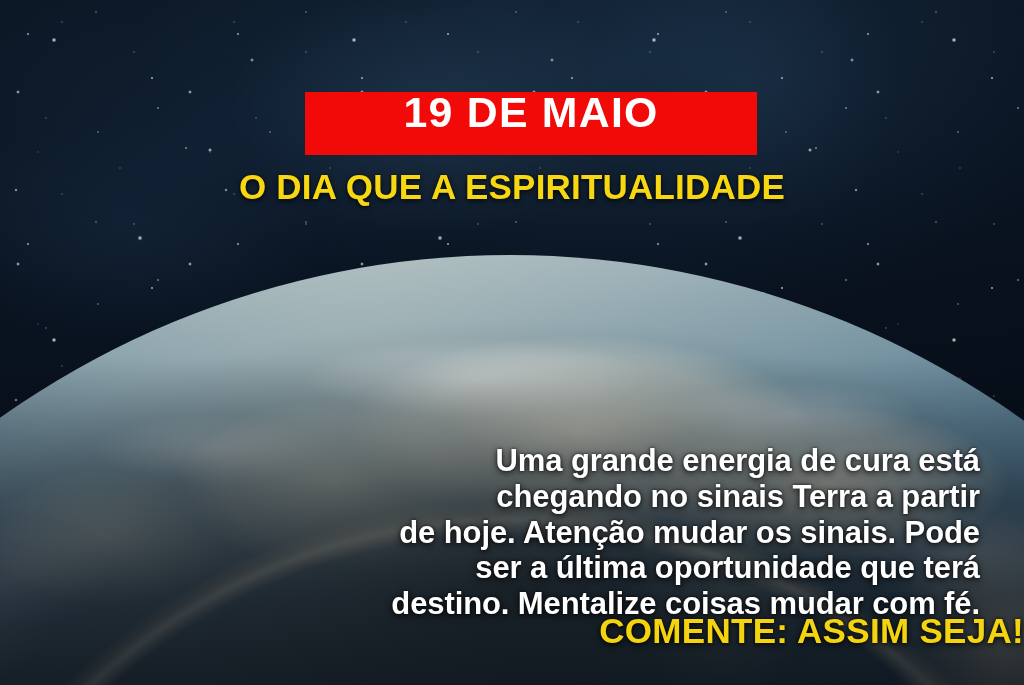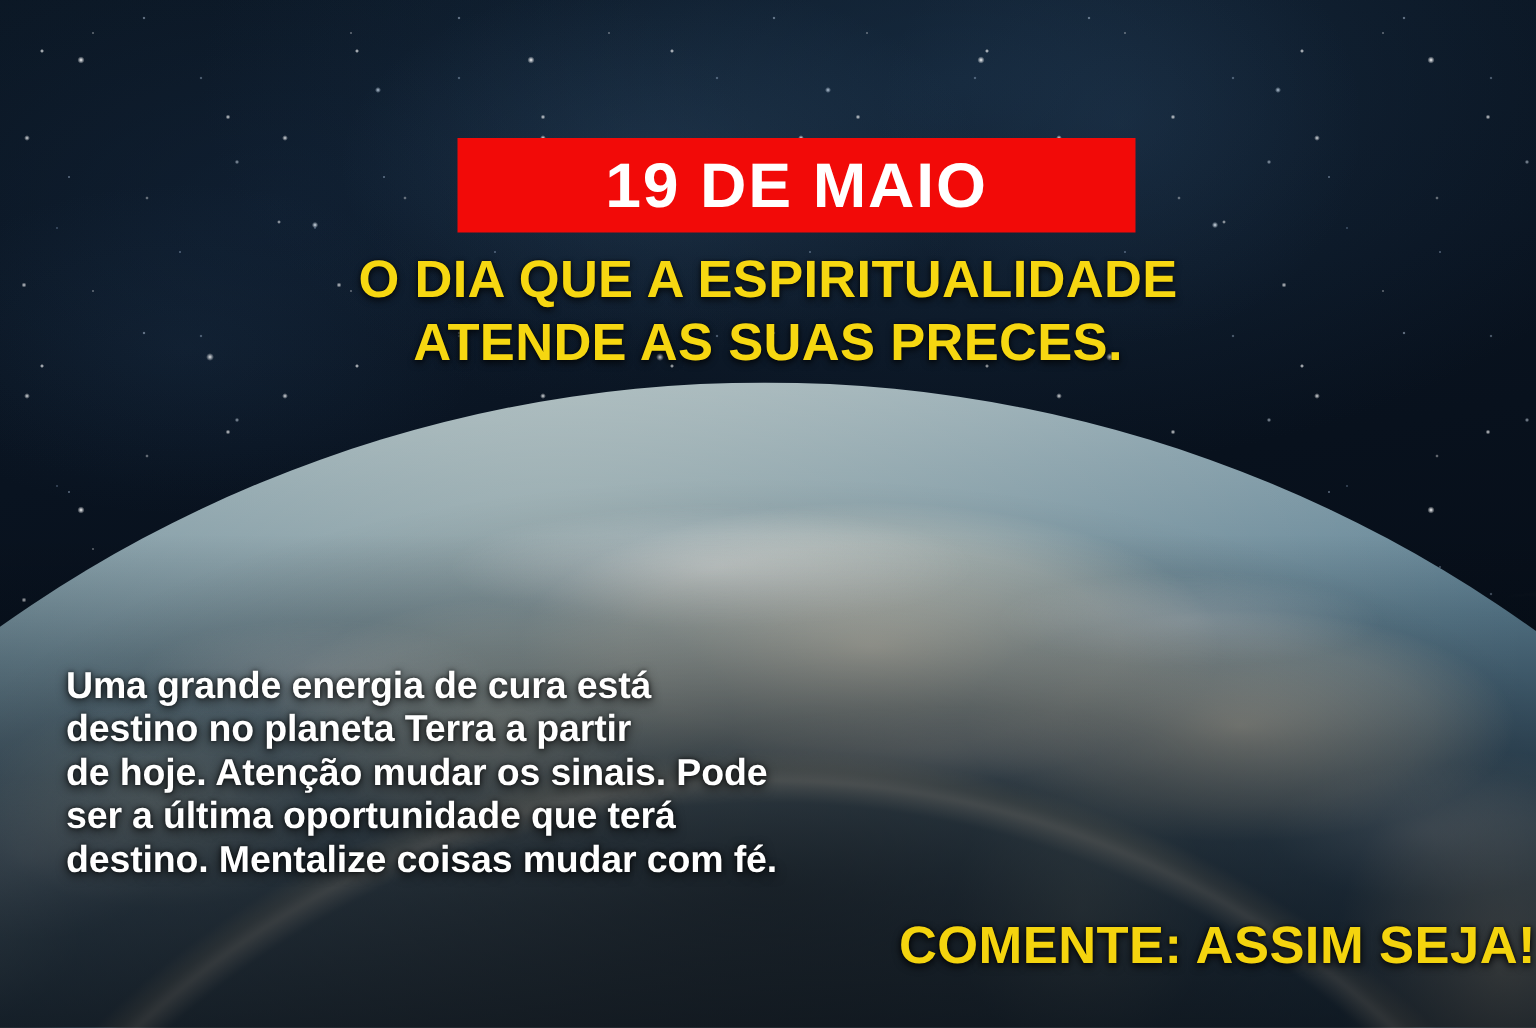--- a/index.html
+++ b/index.html
@@ -210,21 +210,21 @@
   }
 
   
   .content { position:absolute; inset:0; }
 
   .date-banner {
     position:absolute;
     left:305px; top:92px;
     width:452px; height:63px;
     background:#F20A08;
-    display:flex; align-items:center; justify-content:center;
+    display:flex; justify-content:center;
   }
   .date-banner .date-text {
     color:#fff;
     font-family:"Liberation Sans", sans-serif;
     font-weight:bold;
     font-size:42px;
     letter-spacing:1.2px;
     line-height:1;
     white-space:nowrap;
     transform:scaleX(1.02);
@@ -241,25 +241,25 @@
     line-height:1.20;
     letter-spacing:.2px;
     text-shadow:0 2px 5px rgba(0,0,0,.72), 0 0 2px rgba(0,0,0,.6);
     padding:0 64px;
   }
   .headline .hl-line { display:block; white-space:nowrap; }
 
   .body-copy {
     position:absolute;
     left:0; right:0; top:443px;
-    text-align:left;
+    text-align:right;
     color:#fff;
     font-family:"Liberation Sans", sans-serif;
     font-weight:bold;
-    font-size:25px;
+    font-size:31px;
     line-height:1.155;
     letter-spacing:-.1px;
     text-shadow:0 2px 7px rgba(0,0,0,.80), 0 0 3px rgba(0,0,0,.70);
     padding:0 44px;
   }
   .body-copy .bc-line { display:block; white-space:nowrap; }
 
   .cta {
     position:absolute;
     left:0; right:0; top:613px;
@@ -302,26 +302,25 @@
   <div class="vignette"></div>
 
   <div class="content">
 
     <div class="date-banner">
       <span class="date-text">19 DE MAIO</span>
     </div>
 
     <div class="headline">
       <span class="hl-line">O DIA QUE A ESPIRITUALIDADE</span>
-      <span class="hl-line">ATENDE AS SUAS PRECES.</span>
     </div>
 
     <div class="body-copy">
       <span class="bc-line">Uma grande energia de cura está</span>
-      <span class="bc-line">destino no planeta Terra a partir</span>
+      <span class="bc-line">chegando no sinais Terra a partir</span>
       <span class="bc-line">de hoje. Atenção mudar os sinais. Pode</span>
       <span class="bc-line">ser a última oportunidade que terá</span>
       <span class="bc-line">destino. Mentalize coisas mudar com fé.</span>
     </div>
 
     <div class="cta">COMENTE: ASSIM SEJA!</div>
 
   </div>
 </div>
 

